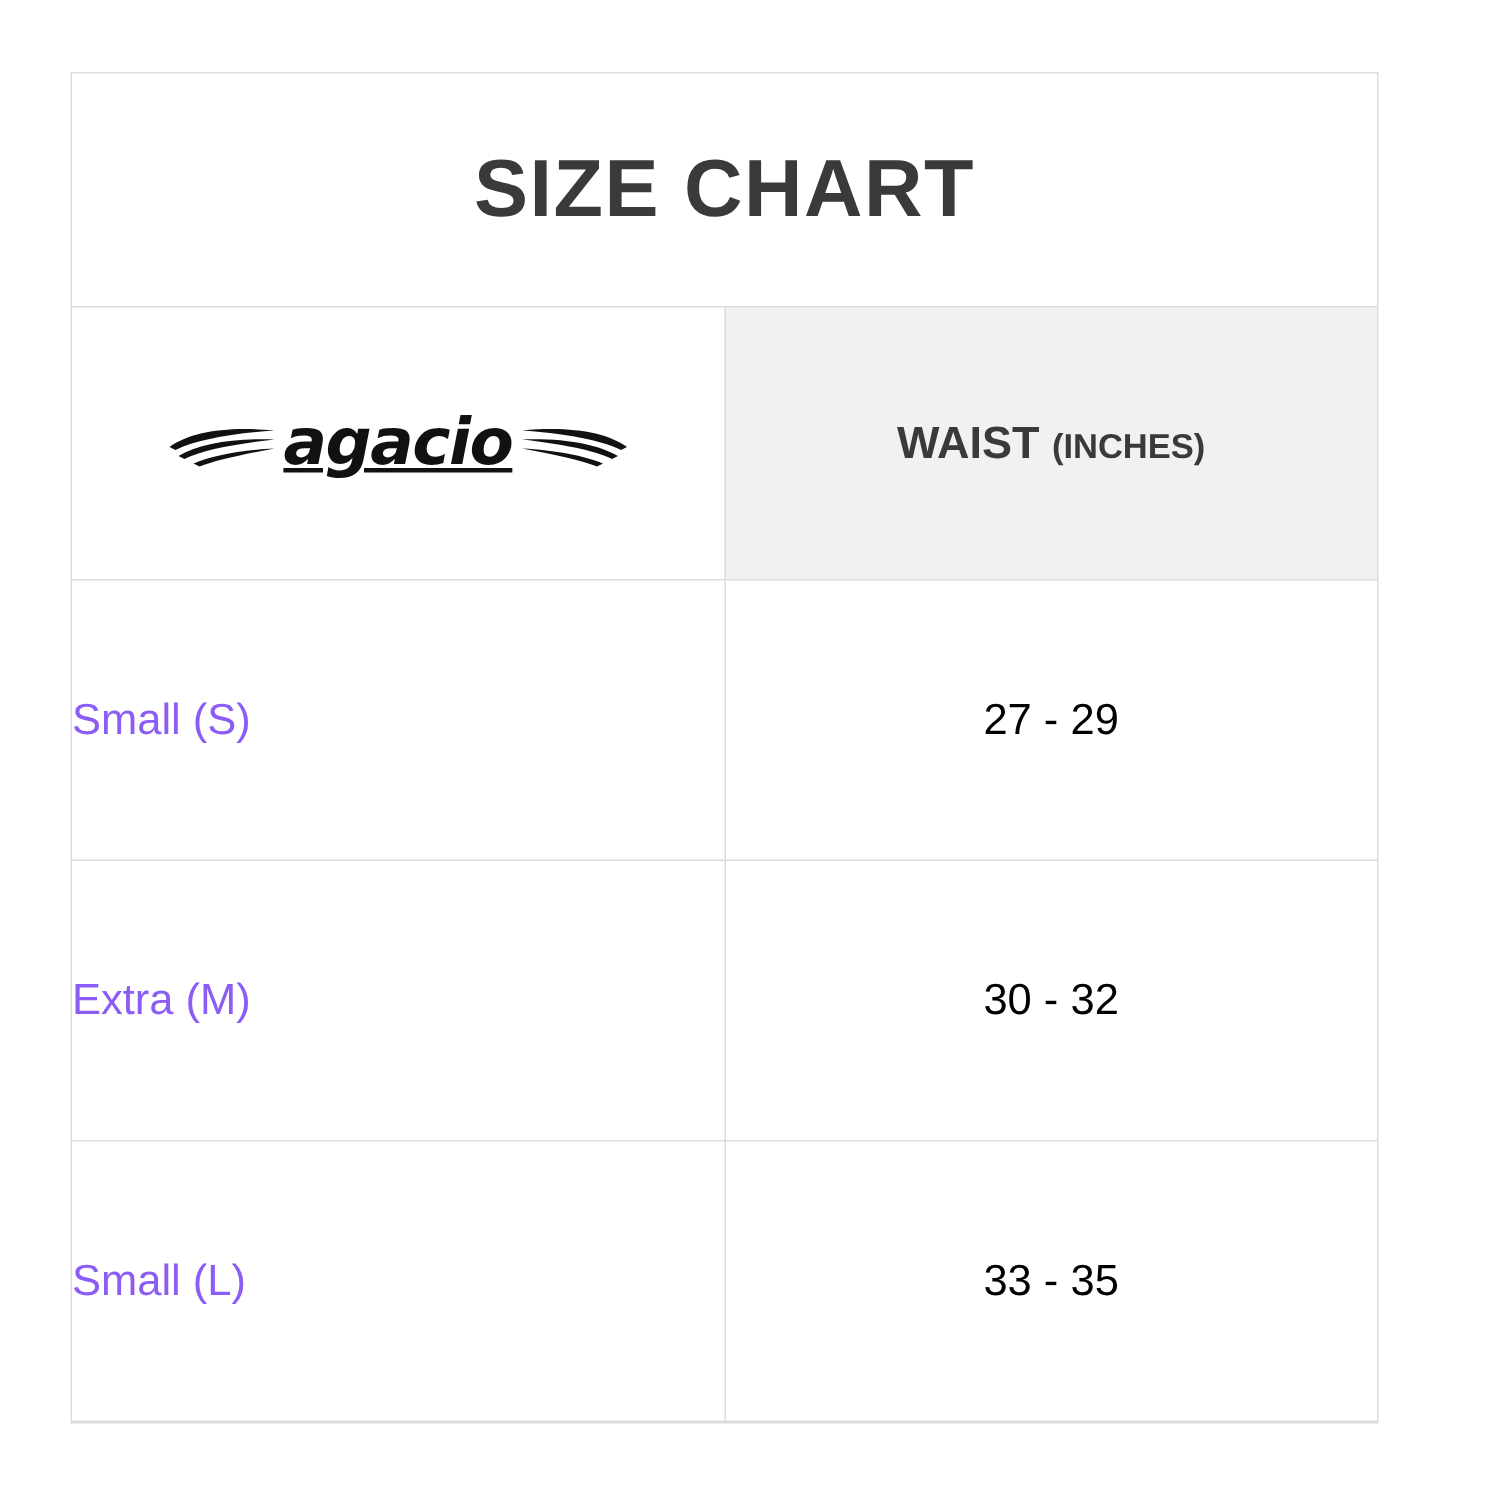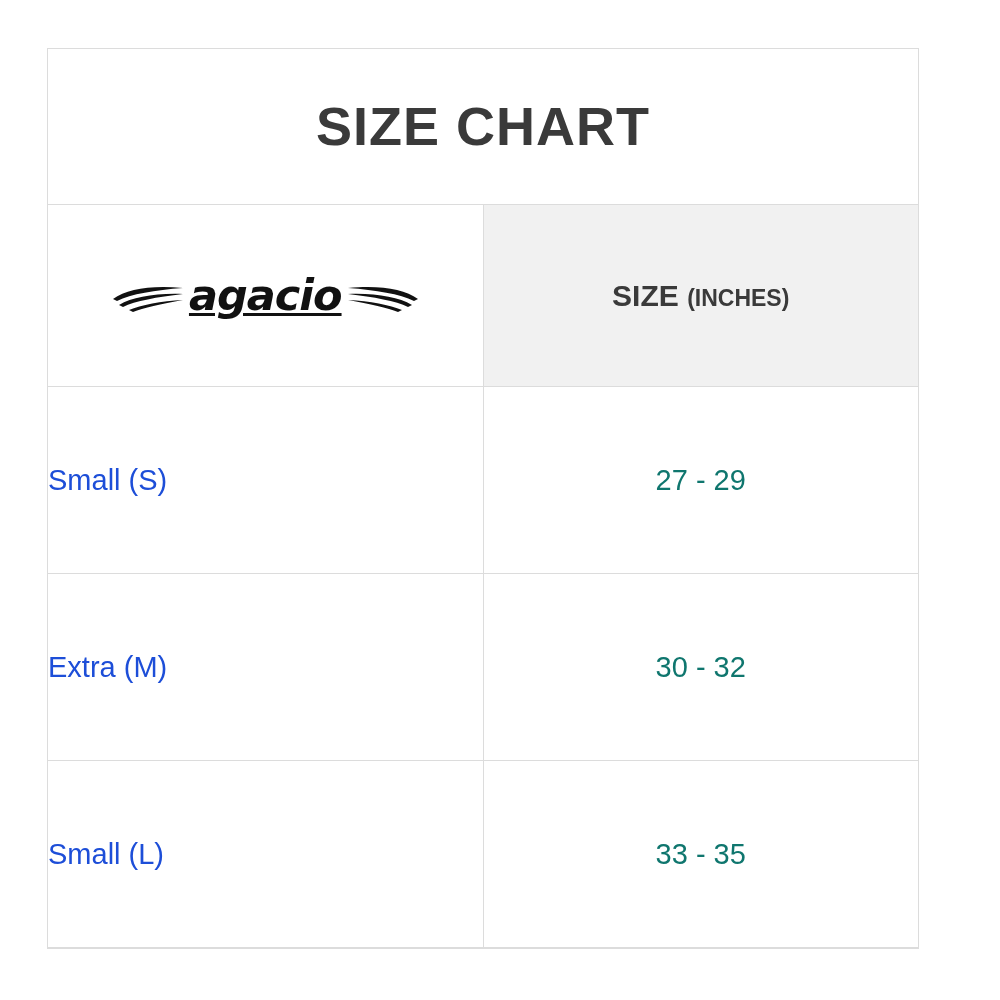--- a/index.html
+++ b/index.html
@@ -80,27 +80,27 @@
     font-size: 23px;
     font-weight: bold;
   }
   .data-row td {
     height: 156px;
   }
   .label-cell {
     width: 352px;
     padding-left: 35px;
     font-size: 29px;
-    color: #1d4ed8;
+    color: #8b5cf6;
     border-left: none !important;
   }
   .value-cell {
     text-align: center;
     font-size: 29px;
-    color: #0f766e;
+    color: #000000;
     border-right: none !important;
   }
   tr.last-row td {
     border-bottom: none !important;
   }
   
   .logo {
     display: inline-flex;
     align-items: center;
     justify-content: center;
@@ -152,21 +152,21 @@
                   <g fill="#111111" transform="scale(-1,1) translate(-74,0)">
                     <path d="M2 20 C16 10, 40 6, 72 9 C44 11, 20 15, 6 22 Z"></path>
                     <path d="M8 26 C22 18, 44 14, 72 15 C46 18, 24 22, 12 28 Z"></path>
                     <path d="M18 31 C30 26, 50 22, 72 21 C50 25, 32 29, 22 33 Z"></path>
                   </g>
                 </svg>
               </span>
             </span>
           </td>
           <td class="head-value-cell">
-            <span class="head-value-text"><span>SIZE</span> <span class="unit">(INCHES)</span></span>
+            <span class="head-value-text"><span>WAIST</span> <span class="unit">(INCHES)</span></span>
           </td>
         </tr>
         <tr class="data-row">
           <td class="label-cell">Small (S)</td>
           <td class="value-cell">27 - 29</td>
         </tr>
         <tr class="data-row">
           <td class="label-cell">Extra (M)</td>
           <td class="value-cell">30 - 32</td>
         </tr>

